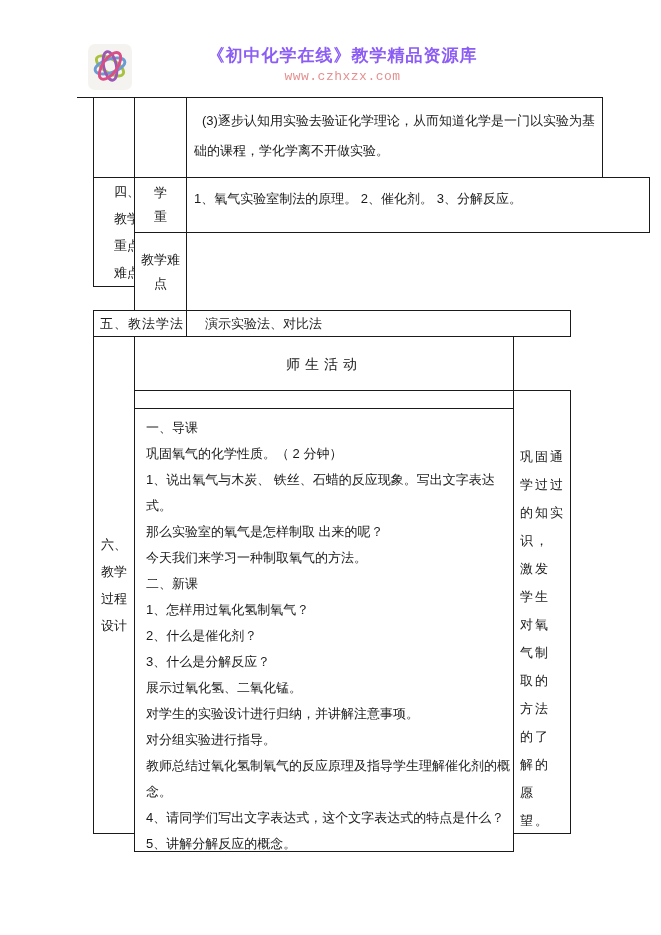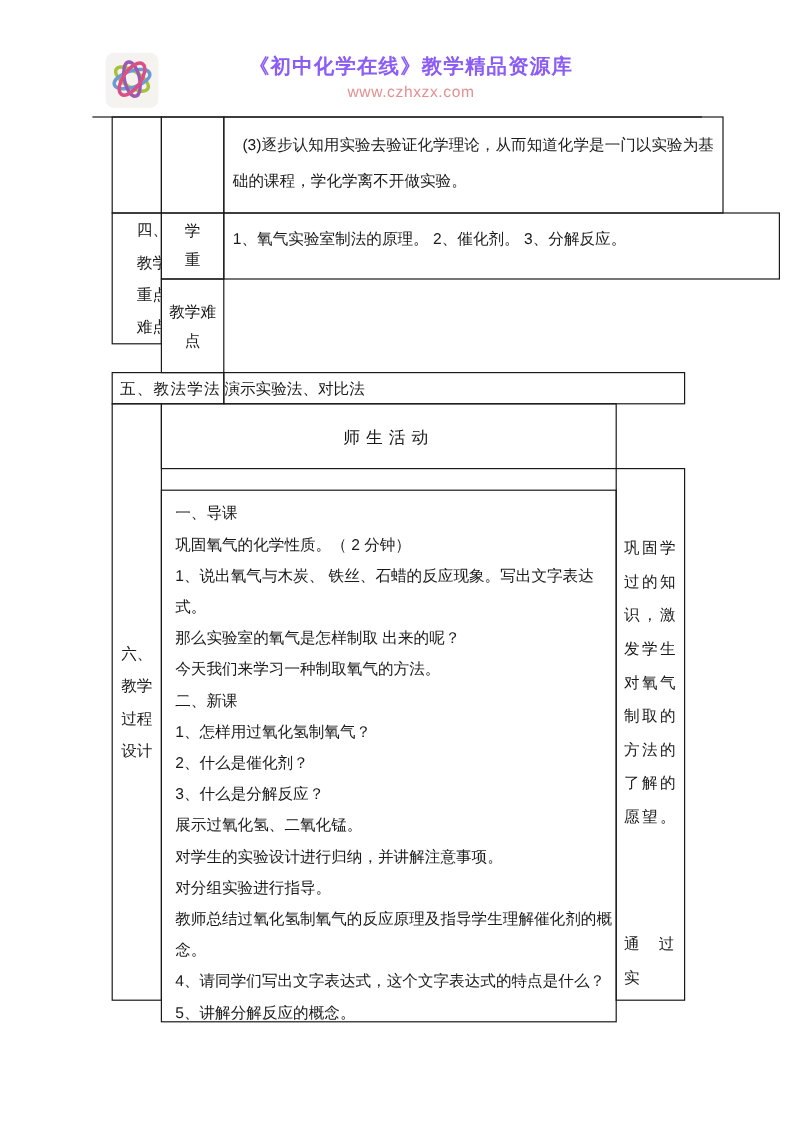--- a/index.html
+++ b/index.html
@@ -7,48 +7,48 @@
     position:relative;width:661px;height:935px;margin:0 auto;
     background:#ffffff;overflow:hidden;
     font-family:"Liberation Sans","DejaVu Sans",sans-serif;
     color:#1a1a1a;
   }
   
   .logo-box{position:absolute;left:88px;top:44px;width:44px;height:46px;
     background:#f5f3ef;border-radius:7px;display:flex;align-items:center;justify-content:center;}
   .hdr-text{position:absolute;left:24px;right:0;top:46px;text-align:center;}
   .hdr-title{font-size:17px;font-weight:bold;letter-spacing:1px;line-height:20px;}
-  .hdr-url{font-size:13px;margin-top:3px;letter-spacing:0.5px;}
+  .hdr-url{font-size:13px;margin-top:3px;letter-spacing:0.5px;font-family:Liberation Mono, monospace;}
   
   .toprule{position:absolute;left:77px;top:97px;width:508px;height:1px;background:#1a1a1a;}
   .cell{position:absolute;border:1px solid #1a1a1a;box-sizing:border-box;
     font-size:13px;line-height:26px;background:transparent;overflow:hidden;}
   .pre{white-space:pre-line;}
   .vcenter{display:flex;align-items:center;}
   .hcenter{justify-content:center;text-align:center;}
   
   .a1{left:93px;top:97px;width:42px;height:81px;}
   .a2{left:134px;top:97px;width:53px;height:81px;}
   .a3{left:186px;top:97px;width:417px;height:81px;padding:8px 7px 0 7px;line-height:30px;text-indent:8px;}
   
   .b1{left:93px;top:177px;width:42px;height:110px;padding-left:20px;line-height:27px;}
   .b2{left:134px;top:177px;width:53px;height:56px;line-height:24px;padding:0 20px;}
   .b3{left:186px;top:177px;width:464px;height:56px;padding:8px 7px 0 7px;}
   .b4{left:134px;top:232px;width:53px;height:79px;line-height:24px;padding:0 4px;}
   .b5{left:186px;top:232px;width:385px;height:79px;padding:8px 7px 0 16px;line-height:27px;}
   
   .c1{left:93px;top:310px;width:94px;height:27px;padding-left:6px;letter-spacing:1px;}
-  .c2{left:186px;top:310px;width:385px;height:27px;padding-left:0;}
+  .c2{left:186px;top:310px;width:385px;height:27px;padding-left:18px;}
   
   .d1{left:93px;top:336px;width:42px;height:498px;padding-left:7px;line-height:27px;}
   .d2{left:134px;top:336px;width:380px;height:55px;font-size:14px;letter-spacing:5px;}
   .d3{left:513px;top:336px;width:58px;height:55px;font-size:13px;letter-spacing:3px;
       line-height:24px;padding-top:4px;}
   .d4{left:134px;top:408px;width:380px;height:444px;padding:6px 3px 0 11px;line-height:26px;}
-  .d5{left:513px;top:390px;width:58px;height:444px;display:flex;flex-direction:column;
+  .d5{left:513px;top:390px;width:58px;height:444px;display:flex;flex-direction:row;
       justify-content:space-between;padding:52px 5px 4px 6px;line-height:28px;
       text-align:justify;letter-spacing:2px;}
   .d5 .bottom{letter-spacing:3px;}
 </style>
 </head>
 <body>
 
 <div class="sheet">
 
   <div class="logo-box">

